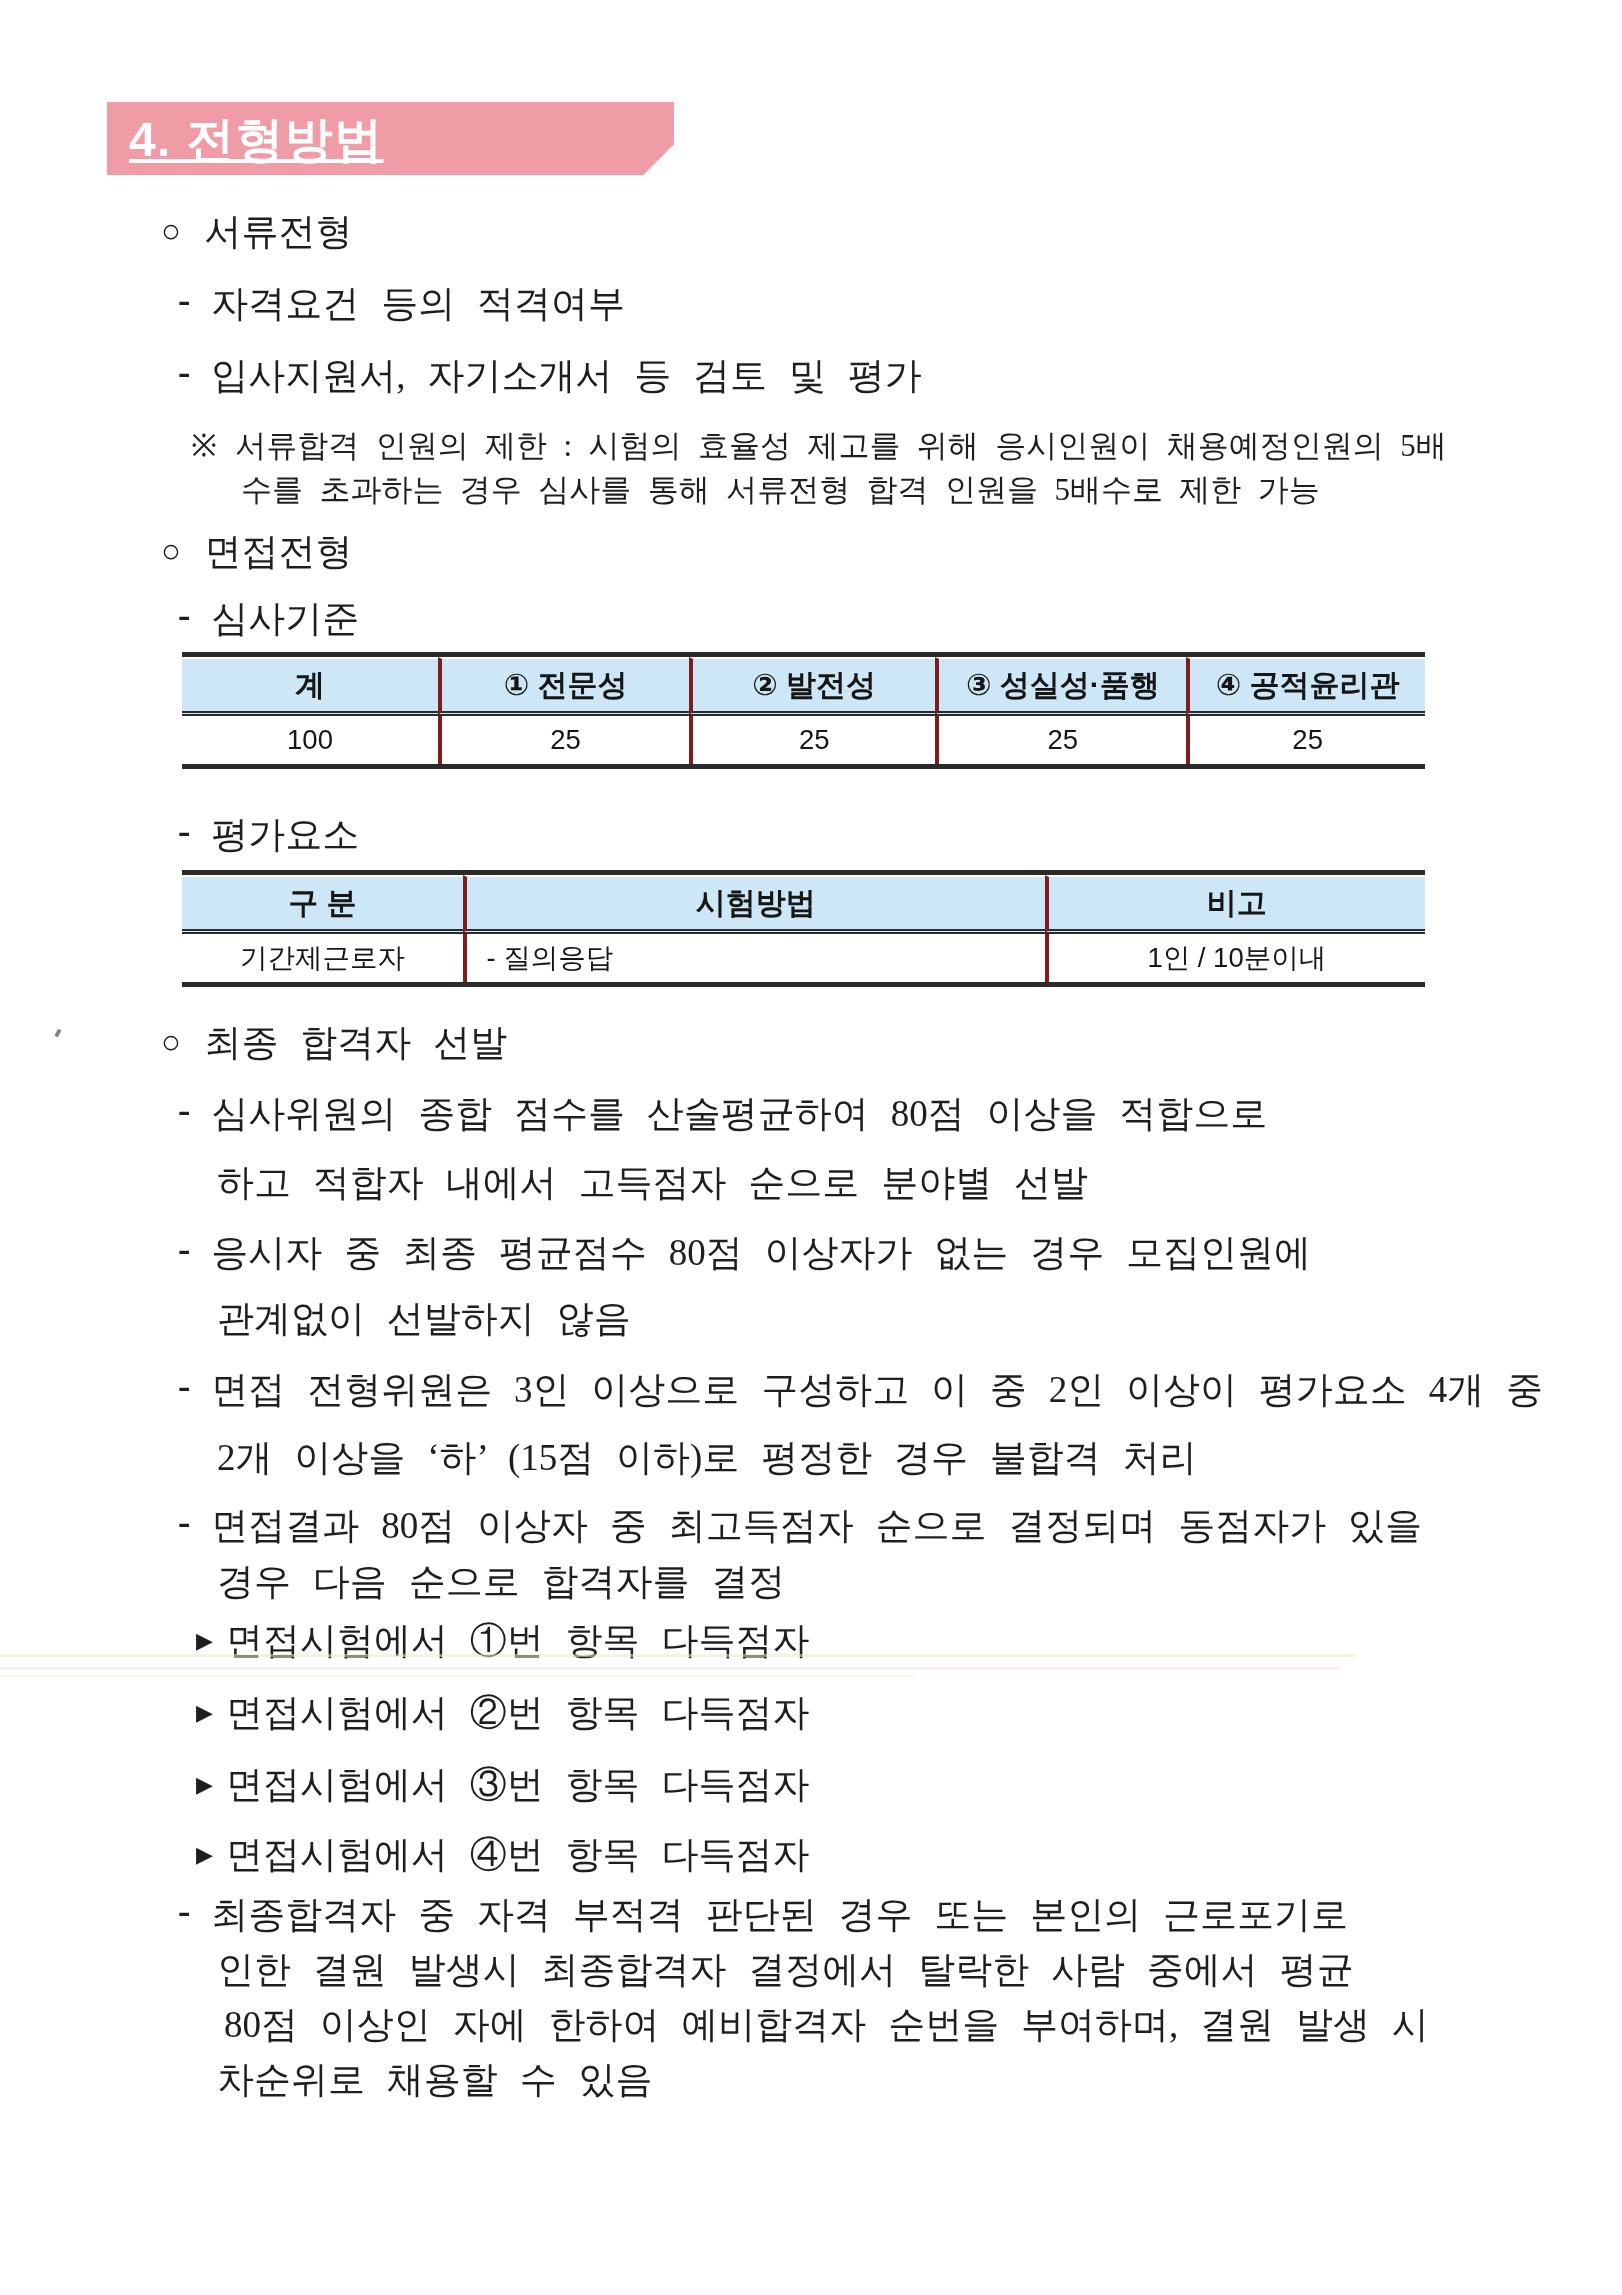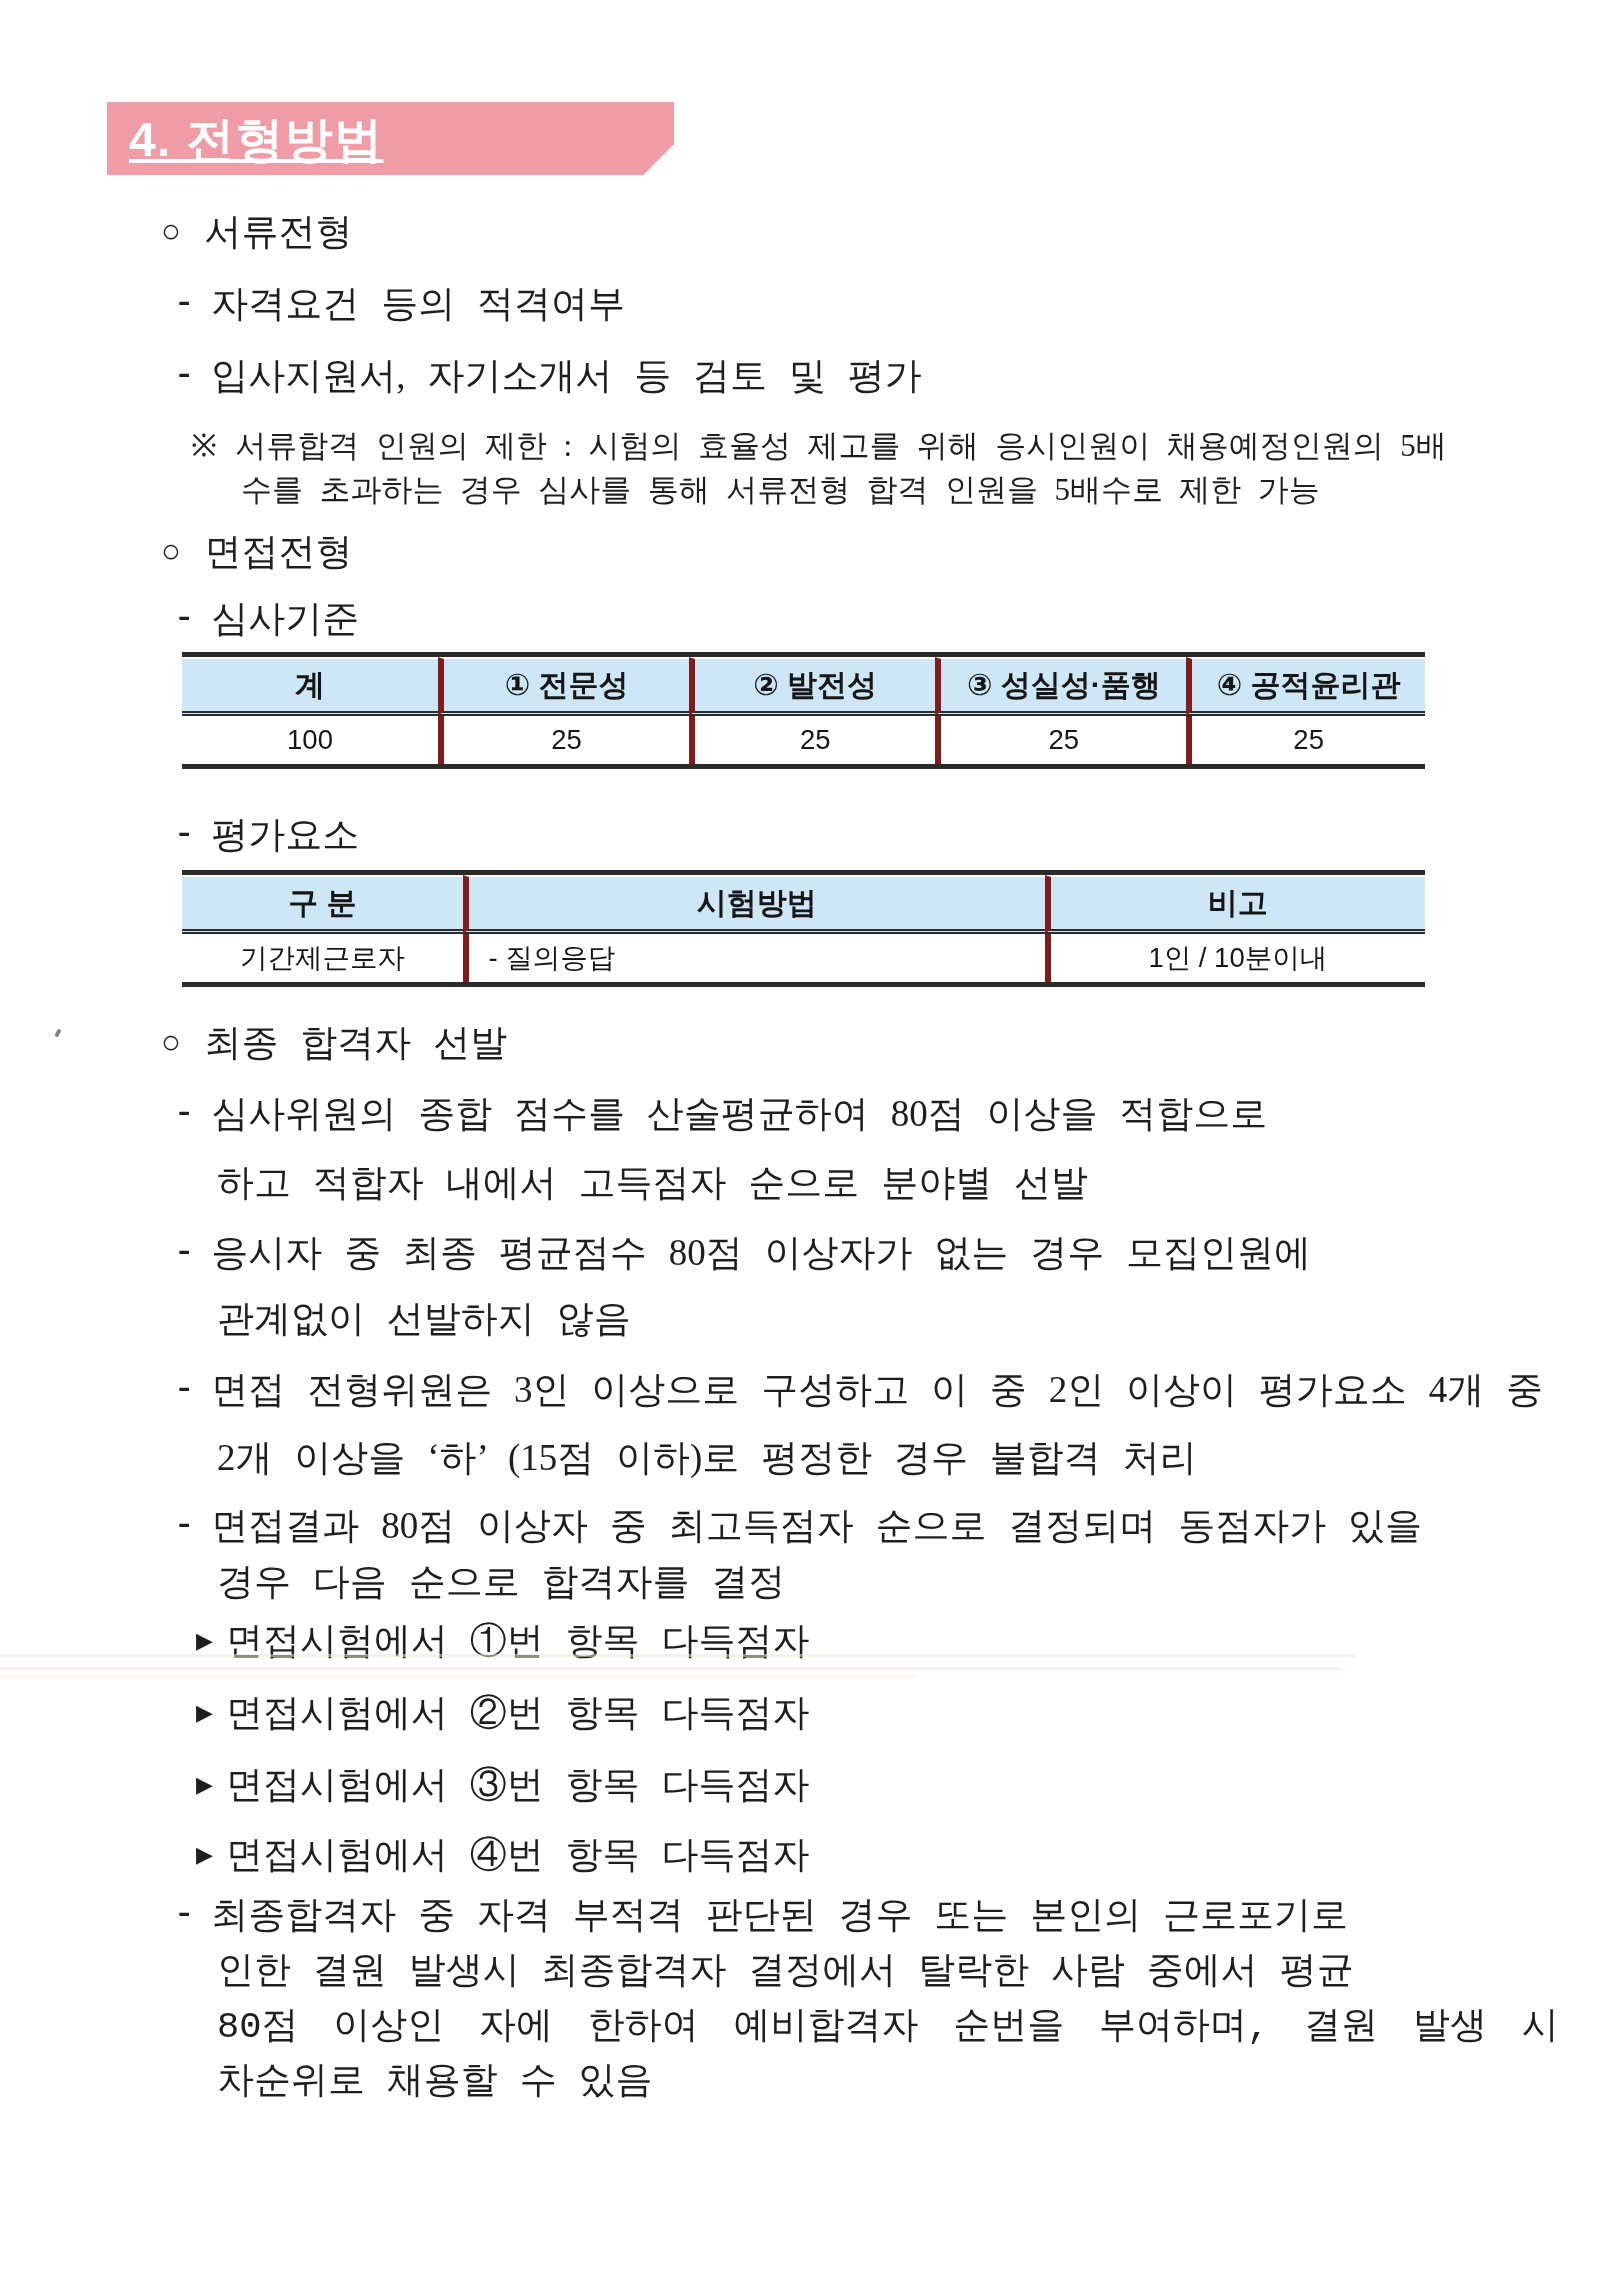--- a/index.html
+++ b/index.html
@@ -40,21 +40,21 @@
     background:#CDE7F7; height:52px;
     border-top:2.6px solid #ffffff;
     border-bottom:5.9px double #2B2B2B;
     font-size:30px; font-weight:bold; color:#161616;
     text-align:center; padding:0;
   }
   table.tbl td {
     height:48px; font-size:27.5px; color:#161616;
     text-align:center; padding:0; background:#ffffff;
   }
-  table.tbl th + th, table.tbl td + td { border-left:6px solid #7f1d1d; }
+  table.tbl th + th, table.tbl td + td { border-left:4px solid #7f1d1d; }
   #method-table td.cell-left { text-align:left; padding-left:19.6px; }
   
   .streak { position:absolute; left:0; height:2.6px; pointer-events:none; }
   #streak1 { top:1654px; width:1355px; background:#efe6cf; opacity:.55; }
   #streak2 { top:1667px; width:1341px; background:#f2e2ea; opacity:.5; }
   #streak3 { top:1675px; width:916px; background:#fdeedd; opacity:.45; }
   #speck1 { position:absolute; left:56px; top:1029px; width:3.9px; height:7.9px;
             background:#5a5a5a; opacity:.75; transform:rotate(28deg); border-radius:1.3px; }
 </style>
 </head>
@@ -188,21 +188,21 @@
   <div class="line" style="left:196px; top:1830px;">
     <span class="b-arrow">▶</span><span>면접시험에서 ④번 항목 다득점자</span>
   </div>
 
   <div class="line" style="left:178px; top:1890px;">
     <span class="b-dash">-</span><span>최종합격자 중 자격 부적격 판단된 경우 또는 본인의 근로포기로</span>
   </div>
   <div class="line" style="left:217px; top:1945px;">
     <span>인한 결원 발생시 최종합격자 결정에서 탈락한 사람 중에서 평균</span>
   </div>
-  <div class="line" style="left:217px; top:2000px;font-family:Liberation Mono, monospace;">
+  <div class="line" style="left:224px; top:2000px;">
     <span>80점 이상인 자에 한하여 예비합격자 순번을 부여하며, 결원 발생 시</span>
   </div>
   <div class="line" style="left:217px; top:2055px;">
     <span>차순위로 채용할 수 있음</span>
   </div>
 
   <div class="streak" id="streak1"></div>
   <div class="streak" id="streak2"></div>
   <div class="streak" id="streak3"></div>
   <div id="speck1"></div>

